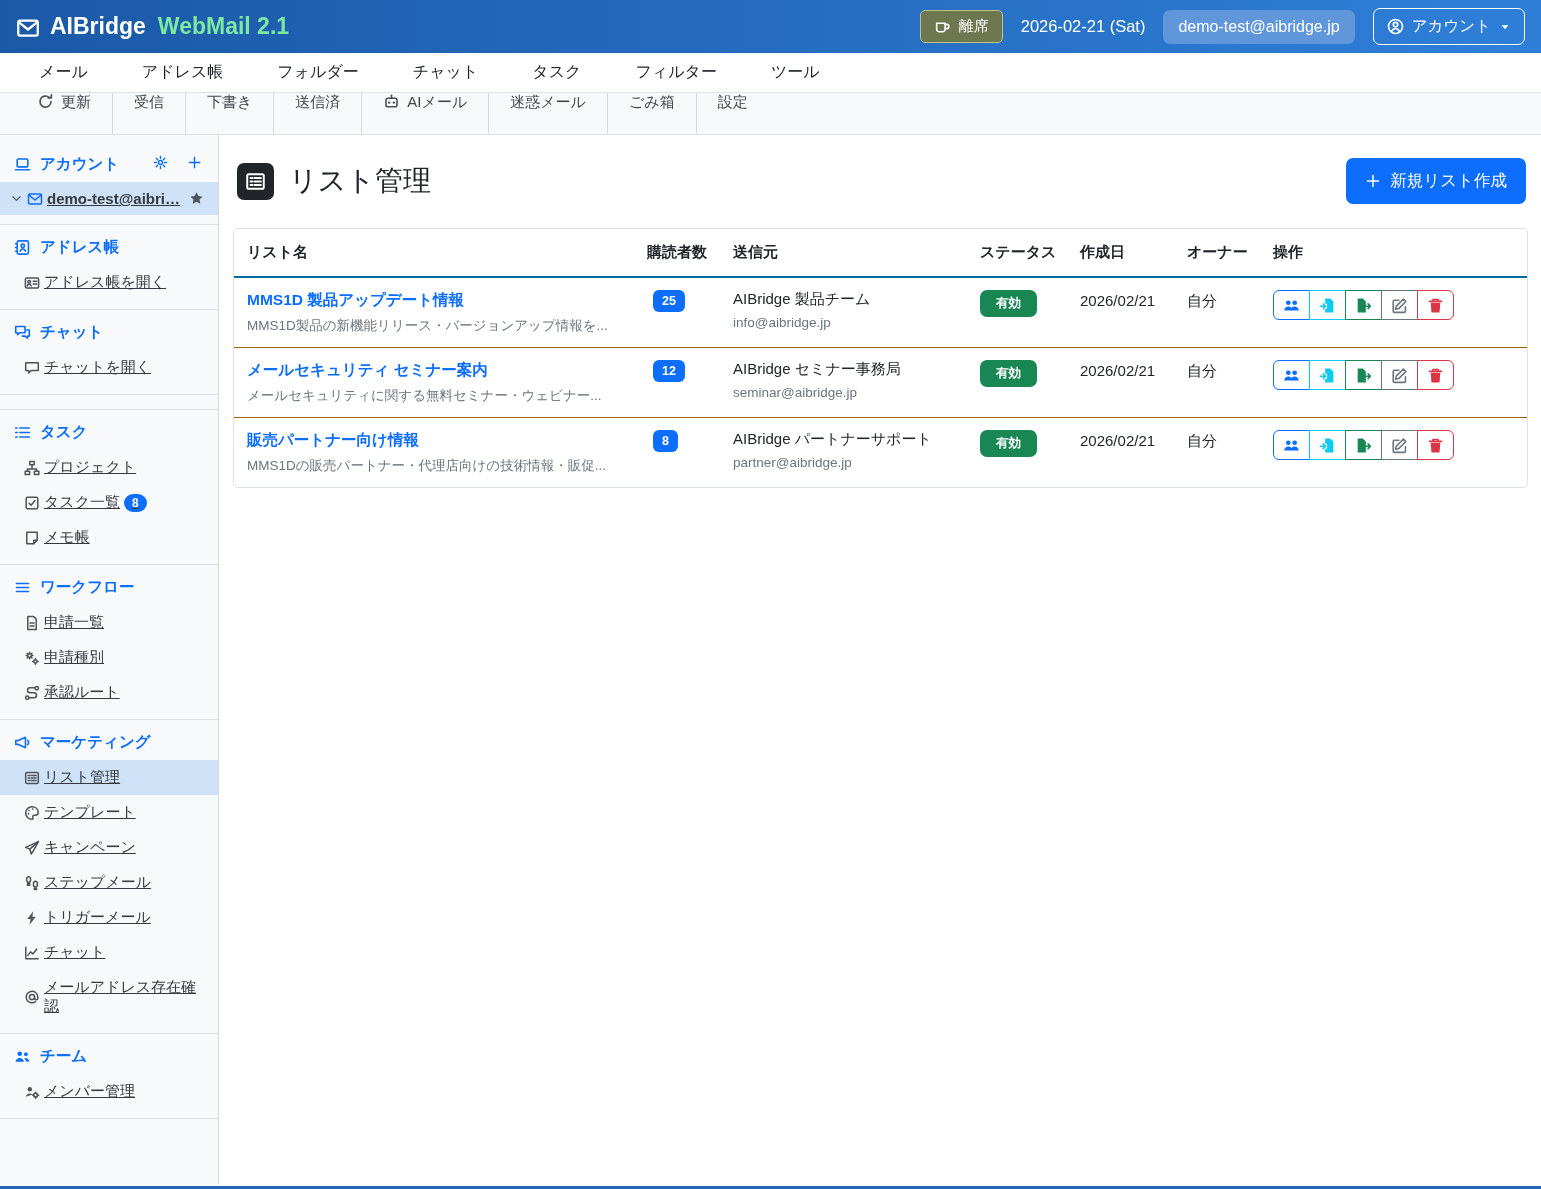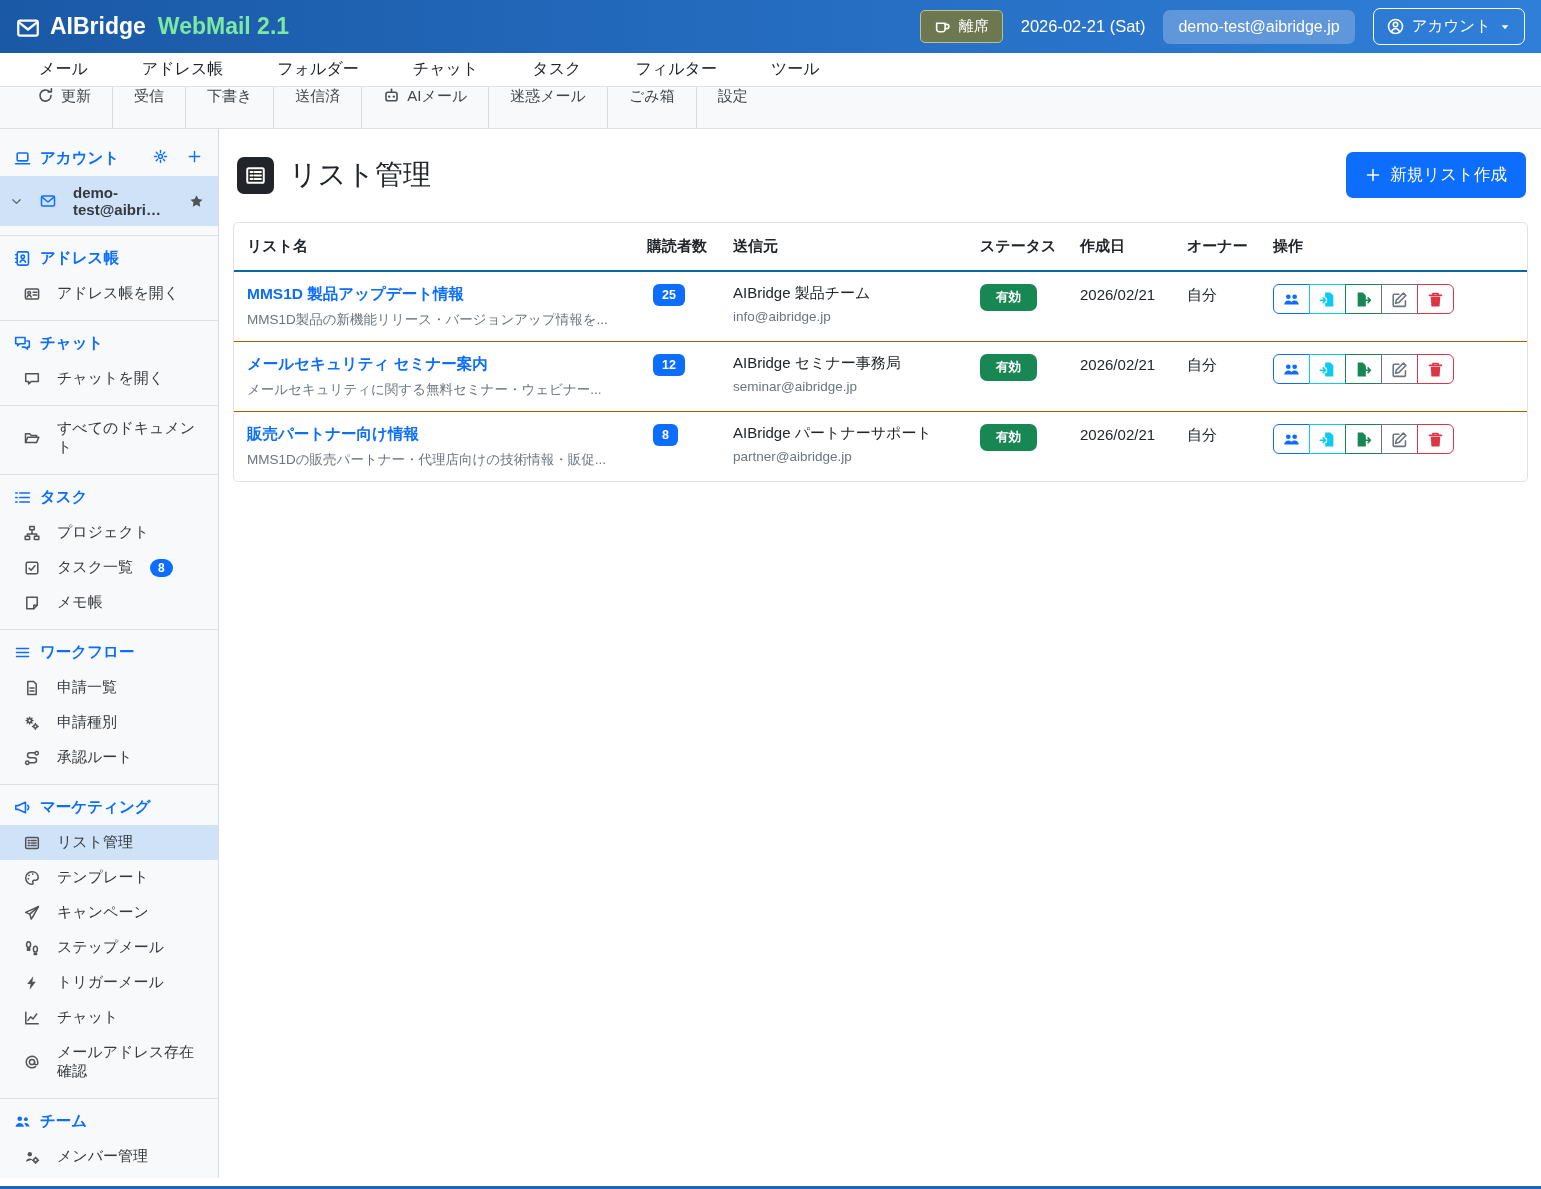--- a/index.html
+++ b/index.html
@@ -28,21 +28,21 @@
   .top-date { font-size:16.5px; }
   .email-chip { background:#5f97da; padding:8px 15px; border-radius:7px; font-size:16px; }
   .account-btn {
     background:transparent; border:1px solid #fff; color:#fff; border-radius:7px;
     padding:7px 13px; display:flex; align-items:center; gap:8px; font-size:15.5px; cursor:pointer;
     font-family:inherit;
   }
 
   
   .mainnav {
-    height:34px; background:#fff; border-bottom:1px solid #dee2e6;
+    height:40px; background:#fff; border-bottom:1px solid #dee2e6;
     display:flex; align-items:center; padding:0 12px;
   }
   .nav-tab {
     background:none; border:none; font-family:inherit; font-size:16px; color:#212529;
     padding:0 14px; margin:0 13px; cursor:pointer; height:100%;
   }
 
   
   .toolbar {
     height:42px; background:#f8f9fa; border-bottom:1px solid #dee2e6;
@@ -68,22 +68,22 @@
   .sb-header {
     display:flex; align-items:center; gap:9px; color:#0d6efd; font-weight:bold;
     font-size:15.5px; padding:7px 14px;
   }
   .sb-header .icon { color:#0d6efd; }
   .sb-title { flex:none; }
   .sb-header .sb-action { margin-left:auto; }
   .sb-header .sb-action ~ .sb-action { margin-left:6px; }
   .sb-action { background:none; border:none; color:#0d6efd; cursor:pointer; padding:2px; }
   .sb-item {
-    display:flex; align-items:center; gap:17px; padding:8px 14px 8px 24px;
-    font-size:15px; color:#343a40; cursor:pointer;
+    display:flex; align-items:center; gap:4px; padding:8px 14px 8px 24px;
+    font-size:15px; color:#343a40; cursor:pointer;text-decoration:underline;
   }
   .sb-item .icon { color:#4f5459; }
   .sb-item.selected { background:#cfe2f8; }
   .sb-section.first .sb-item { font-weight:bold; padding-left:10px; }
   .badge-blue {
     background:#0d6efd; color:#fff; font-weight:bold; font-size:12px;
     border-radius:10px; padding:3px 8px; line-height:1;
   }
   .star-suffix { margin-left:auto; color:#f2b72b; }
 
@@ -310,29 +310,20 @@
         <div class="sb-item">
           <span class="icon">
             <svg viewBox="0 0 16 16" width="16" height="16" fill="none" stroke="currentColor" stroke-width="1.5" stroke-linecap="round" stroke-linejoin="round">
               <path d="M1.7 2.8h12.6v7.6H7.4L4.6 13v-2.6H1.7z"></path>
             </svg>
           </span>
           <span class="sb-label">チャットを開く</span>
         </div>
       </div>
       <div class="sb-section">
-        <div class="sb-item">
-          <span class="icon">
-            <svg viewBox="0 0 16 16" width="16" height="16" fill="none" stroke="currentColor" stroke-width="1.5" stroke-linecap="round" stroke-linejoin="round">
-              <path d="M1.5 12.6V3.8h4.2l1.5 1.6h5.4v1.7"></path>
-              <path d="M1.5 12.6l2.2-5.3h11.1l-2.3 5.3z"></path>
-            </svg>
-          </span>
-          <span class="sb-label">すべてのドキュメント</span>
-        </div>
       </div>
       <div class="sb-section">
         <div class="sb-header">
           <span class="icon">
             <svg viewBox="0 0 16 16" width="17" height="17" fill="none" stroke="currentColor" stroke-width="1.5" stroke-linecap="round" stroke-linejoin="round">
               <path d="M5.4 3.8h9M5.4 8h9M5.4 12.2h9"></path>
               <path d="M1.6 3.8h1.4M1.6 8h1.4M1.6 12.2h1.4"></path>
             </svg>
           </span>
           <span class="sb-title">タスク</span>

